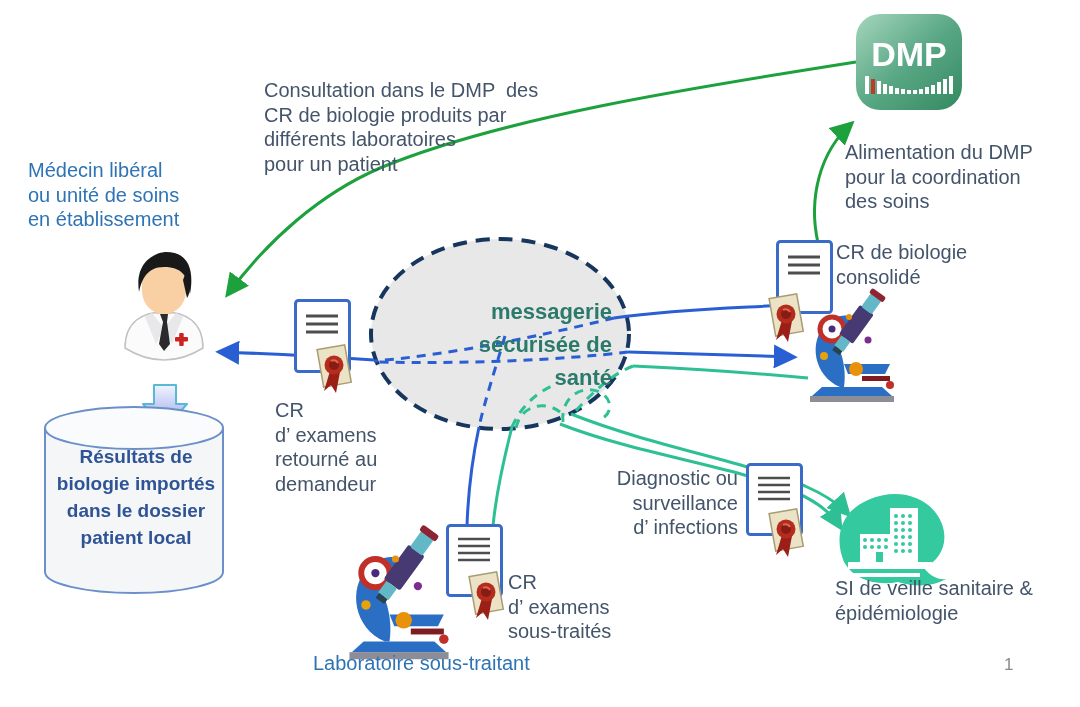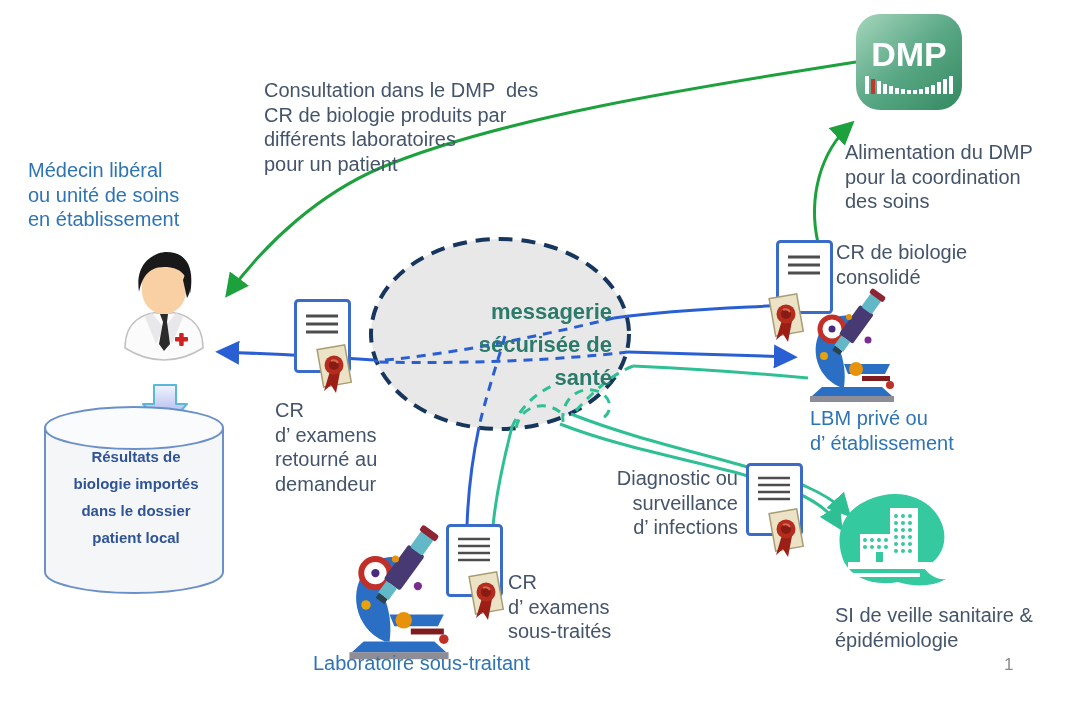--- a/index.html
+++ b/index.html
@@ -5,21 +5,21 @@
   html,body{margin:0;padding:0;background:#fff;}
   #canvas{position:relative;width:1080px;height:707px;background:#fff;overflow:hidden;
           font-family:"Liberation Sans",sans-serif;border-radius:14px;}
   #diagram-svg{position:absolute;left:0;top:0;z-index:1;}
   .lbl{position:absolute;z-index:3;font-size:20px;line-height:1.23;white-space:pre-wrap;}
   .slate{color:var(--label-slate);}
   .blue{color:var(--label-blue);}
   .hub-label{left:388px;top:295px;width:224px;text-align:right;font-weight:bold;
              font-size:22px;line-height:33px;color:var(--hub-text);}
   .cyl-label{left:56px;top:443px;width:160px;text-align:center;font-weight:bold;
-             font-size:15px;line-height:27px;color:var(--cylinder-text);}
+             font-size:19px;line-height:27px;color:var(--cylinder-text);}
   .right-align{text-align:right;}
   .page-num{position:absolute;left:1004px;top:655px;z-index:3;color:#8a8a8a;font-size:17px;}
 </style>
 </head>
 <body>
 
 <div id="canvas">
 
   <svg id="diagram-svg" width="1080" height="707" viewBox="0 0 1080 707">
     <defs>
@@ -229,22 +229,20 @@
 ou unité de soins
 en établissement</div>
 
   <div class="lbl slate" style="left:836px;top:240px;">CR de biologie
 consolidé</div>
 
   <div class="lbl slate" style="left:845px;top:140px;">Alimentation du DMP
 pour la coordination
 des soins</div>
 
-  <div class="lbl blue" style="left:810px;top:406px;">LBM privé ou
-d’ établissement</div>
 
   <div class="lbl hub-label">messagerie
 sécurisée de
 santé</div>
 
   <div class="lbl slate" style="left:275px;top:398px;">CR
 d’ examens
 retourné au
 demandeur</div>
 
@@ -256,17 +254,17 @@
   <div class="lbl slate" style="left:508px;top:570px;">CR
 d’ examens
 sous-traités</div>
 
   <div class="lbl slate right-align" style="left:590px;top:466px;width:148px;">Diagnostic ou
 surveillance
 d’ infections</div>
 
   <div class="lbl blue" style="left:313px;top:651px;">Laboratoire sous-traitant</div>
 
-  <div class="lbl slate" style="left:835px;top:603px;">SI de veille sanitaire &amp;
+  <div class="lbl slate" style="left:835px;top:576px;">SI de veille sanitaire &amp;
 épidémiologie</div>
 
   <div class="page-num">1</div>
 </div>
 
 </body></html>

